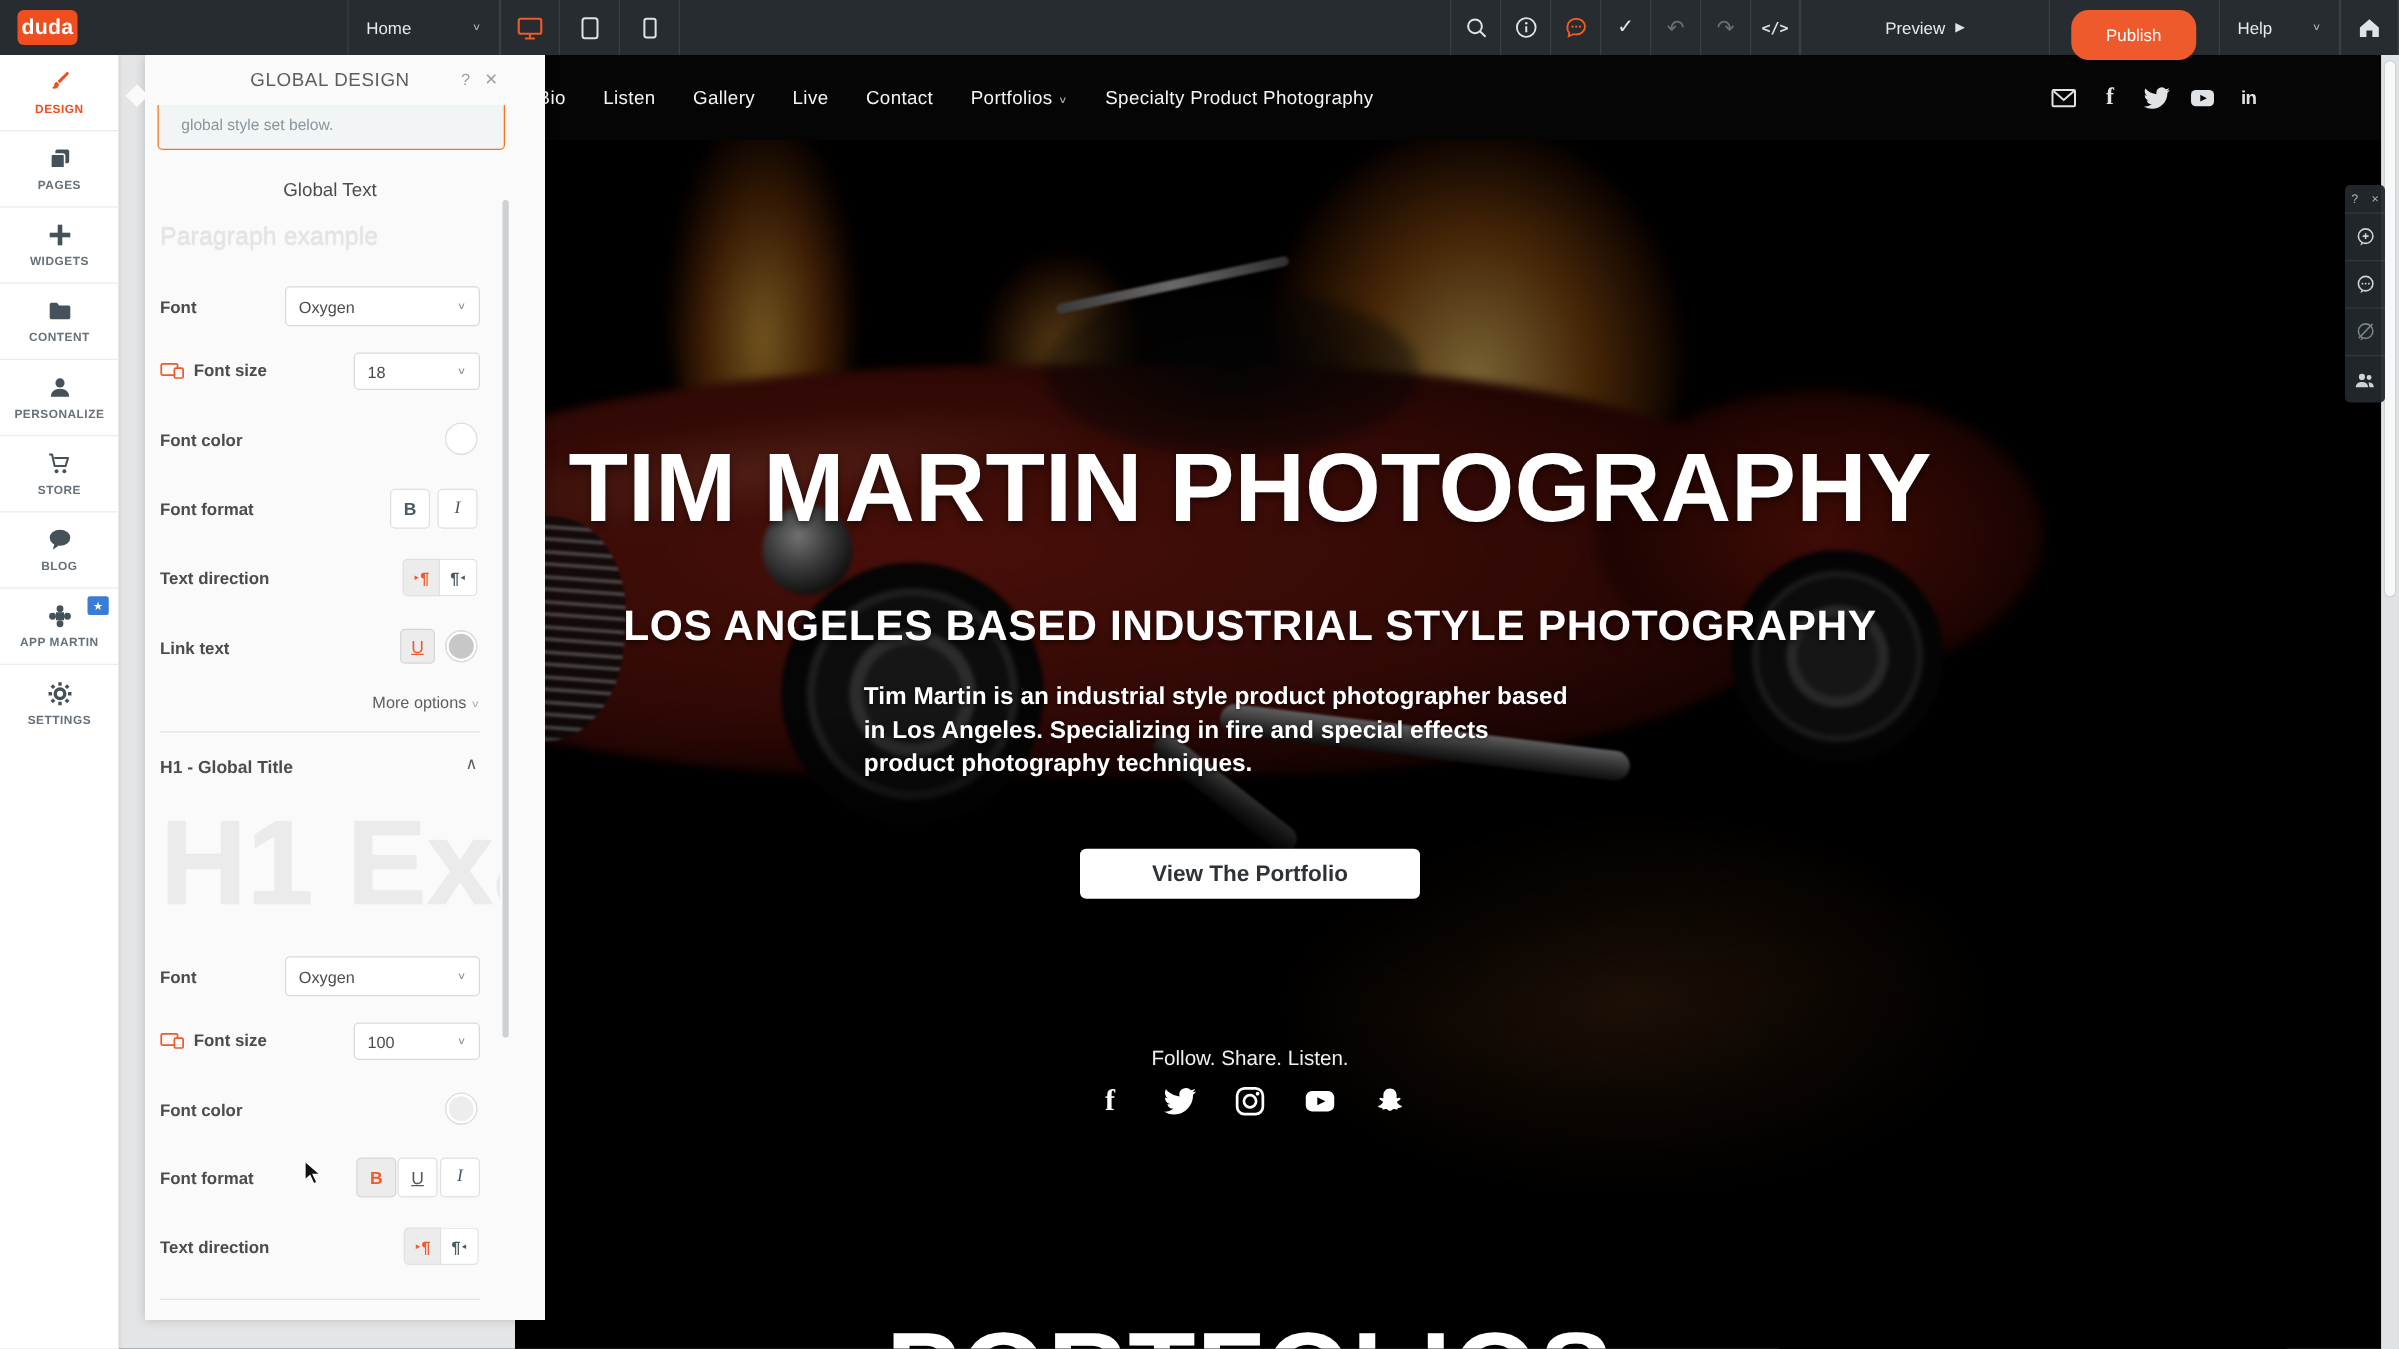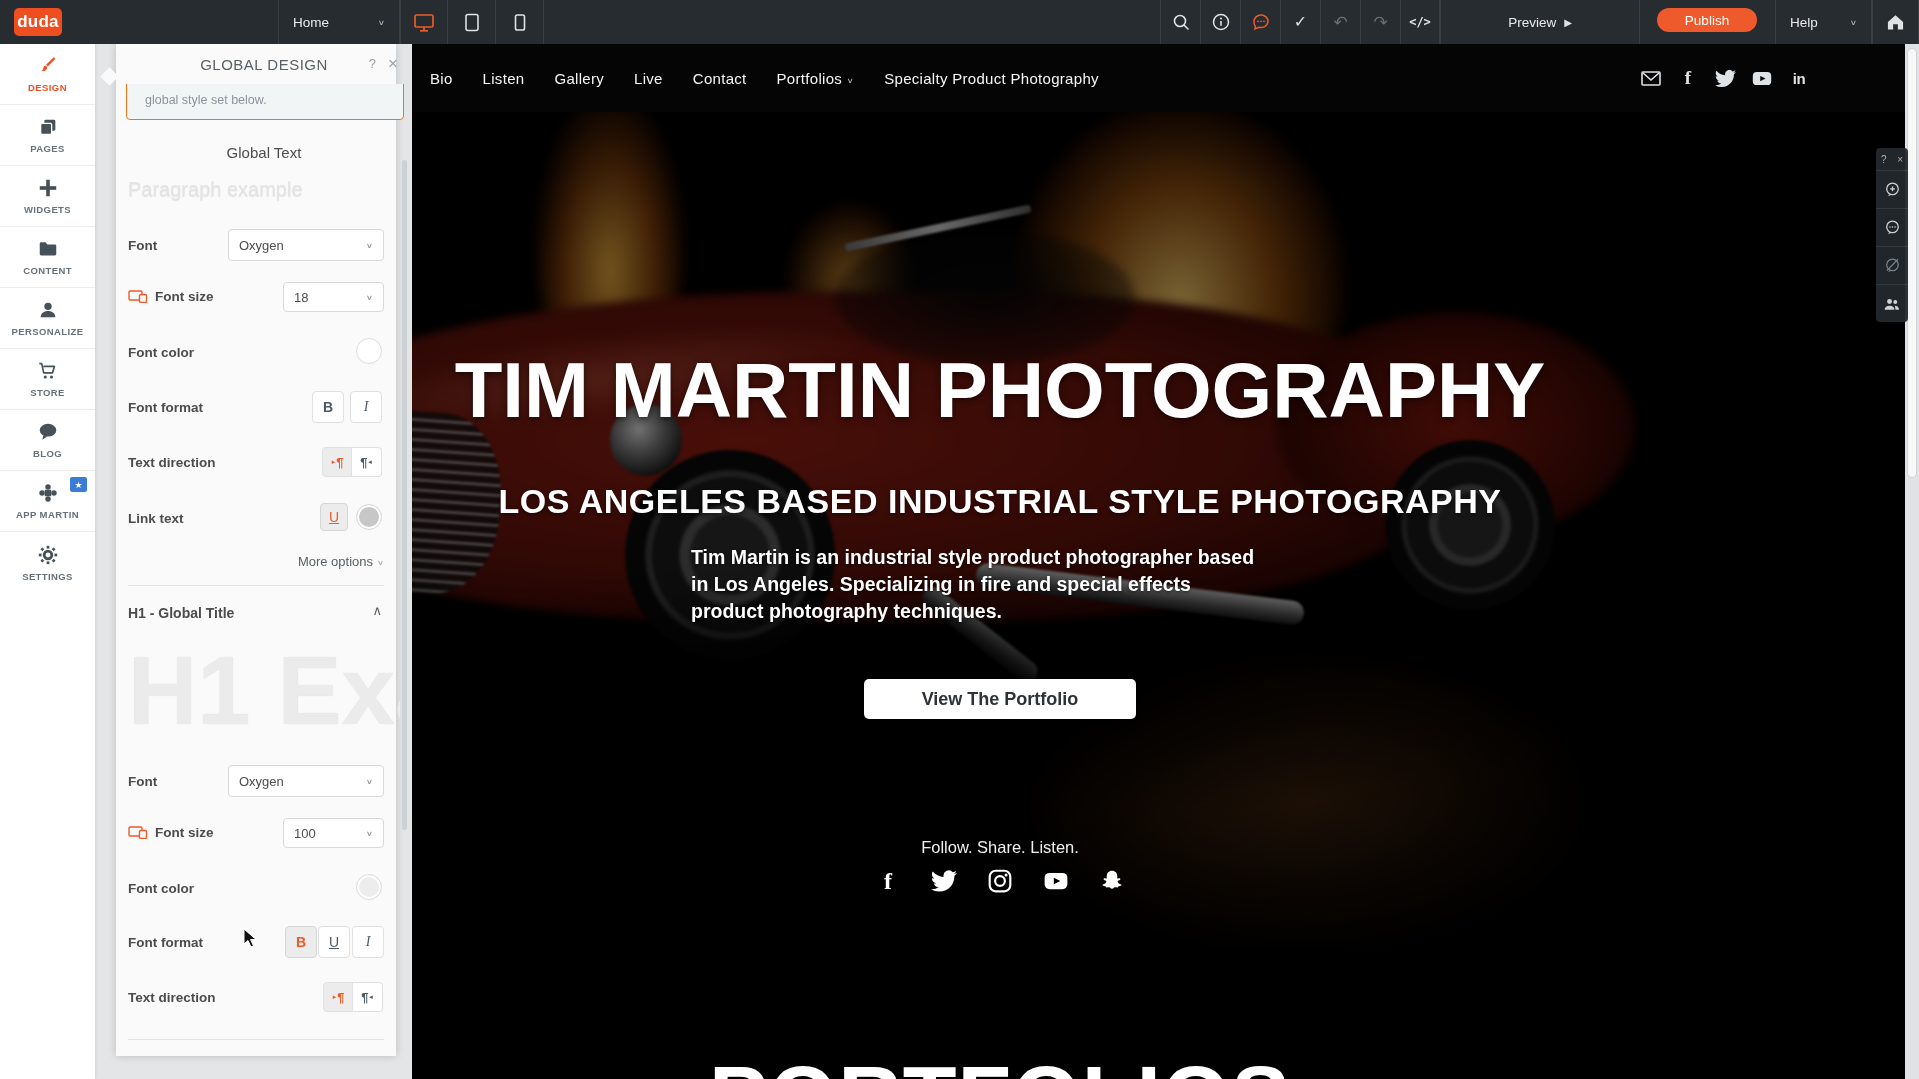--- a/index.html
+++ b/index.html
@@ -9,34 +9,34 @@
   
   #topbar { position:absolute; left:0; top:0; width:1919px; height:44px; background:#272c31; z-index:40; }
   .tb-cell { position:absolute; top:0; height:44px; display:flex; align-items:center; justify-content:center; border-left:1px solid #383e43; border-right:1px solid #383e43; }
   .tb-icon { position:absolute; top:0; height:44px; width:40px; display:flex; align-items:center; justify-content:center; border-left:1px solid #383e43; }
   #logo { position:absolute; left:14px; top:8px; width:48px; height:28px; background:#ee4e20; border-radius:5px; color:#fff; font-weight:bold; font-size:17px; display:flex; align-items:center; justify-content:center; letter-spacing:.2px; }
   #home-cell { left:278px; width:122px; color:#e8eaec; font-size:13.5px; justify-content:space-between; padding:0 14px; cursor:pointer; }
   .chev { font-size:10px; color:#aab2b8; transform:scaleY(.75); display:inline-block; }
   .glyph-btn { color:#dfe3e6; font-size:17px; line-height:1; }
   .dim { color:#667077; }
   #preview-cell { left:1440px; width:200px; color:#e8eaec; font-size:13.5px; gap:8px; cursor:pointer; }
-  #publish-btn { position:absolute; left:1657px; top:8px; width:100px; height:24px; border-radius:14px; background:#ee5a2b; color:#fff; font-size:13.5px; display:flex; align-items:center; justify-content:center; cursor:pointer; }
+  #publish-btn { position:absolute; left:1657px; top:8px; width:100px; height:40px; border-radius:14px; background:#ee5a2b; color:#fff; font-size:13.5px; display:flex; align-items:center; justify-content:center; cursor:pointer; }
   #help-cell { left:1775px; width:97px; color:#e8eaec; font-size:13.5px; justify-content:space-between; padding:0 14px; cursor:pointer; }
   #home-icon-cell { left:1872px; width:47px; }
 
   
   #sidebar { position:absolute; left:0; top:44px; width:95px; bottom:0; background:#fff; z-index:30; box-shadow:1px 0 3px rgba(0,0,0,.08); }
   .sb-item { position:relative; height:61px; border-bottom:1px solid #ececec; display:flex; flex-direction:column; align-items:center; justify-content:center; gap:5px; cursor:pointer; }
   .sb-label { font-size:9.5px; letter-spacing:.4px; color:#66717a; font-weight:bold; }
   .sb-item.active .sb-label { color:#ee4e20; }
   .sb-badge { position:absolute; right:8px; top:6px; width:17px; height:15px; background:#3b7cd6; border-radius:2px; color:#fff; font-size:9px; display:flex; align-items:center; justify-content:center; }
 
   
   #panel-gutter { position:absolute; left:95px; top:44px; width:317px; height:1035px; background:#e3e5e7; z-index:20; }
-  #panel { position:absolute; left:116px; top:44px; width:280px; height:1012px; background:#fafafa; z-index:21; box-shadow:0 0 8px rgba(0,0,0,.18); }
+  #panel { position:absolute; left:116px; top:44px; width:320px; height:1012px; background:#fafafa; z-index:21; box-shadow:0 0 8px rgba(0,0,0,.18); }
   #panel-notch { position:absolute; left:103px; top:70px; width:13px; height:13px; background:#fafafa; transform:rotate(45deg); z-index:22; }
   #panel-header { position:absolute; left:0; top:0; width:296px; height:40px; }
   #panel-title { position:absolute; left:0; top:12px; width:296px; text-align:center; font-size:15px; color:#5a5f63; letter-spacing:.5px; }
   #panel-help { position:absolute; right:36px; top:12px; font-size:13px; color:#9aa2a8; cursor:pointer; }
   #panel-close { position:absolute; right:14px; top:10px; font-size:17px; color:#9aa2a8; cursor:pointer; }
   #panel-scroll { position:absolute; left:0; top:40px; width:296px; height:972px; overflow:hidden; }
   .info-box { position:absolute; left:10px; top:-28px; width:278px; height:64px; background:#f1f5f6; border:1px solid #f97316; border-radius:4px; color:#8a959c; font-size:12.5px; display:flex; align-items:flex-end; padding:0 0 12px 18px; }
   .p-heading { position:absolute; width:100%; text-align:center; font-size:15px; color:#4c4c4c; }
   .ghost-preview { position:absolute; left:12px; color:#e4e4e4; text-shadow:0 1px 1px rgba(0,0,0,.10); white-space:nowrap; }
   .row-label { position:absolute; left:12px; font-size:13.5px; color:#4c4c4c;font-weight:bold; }

